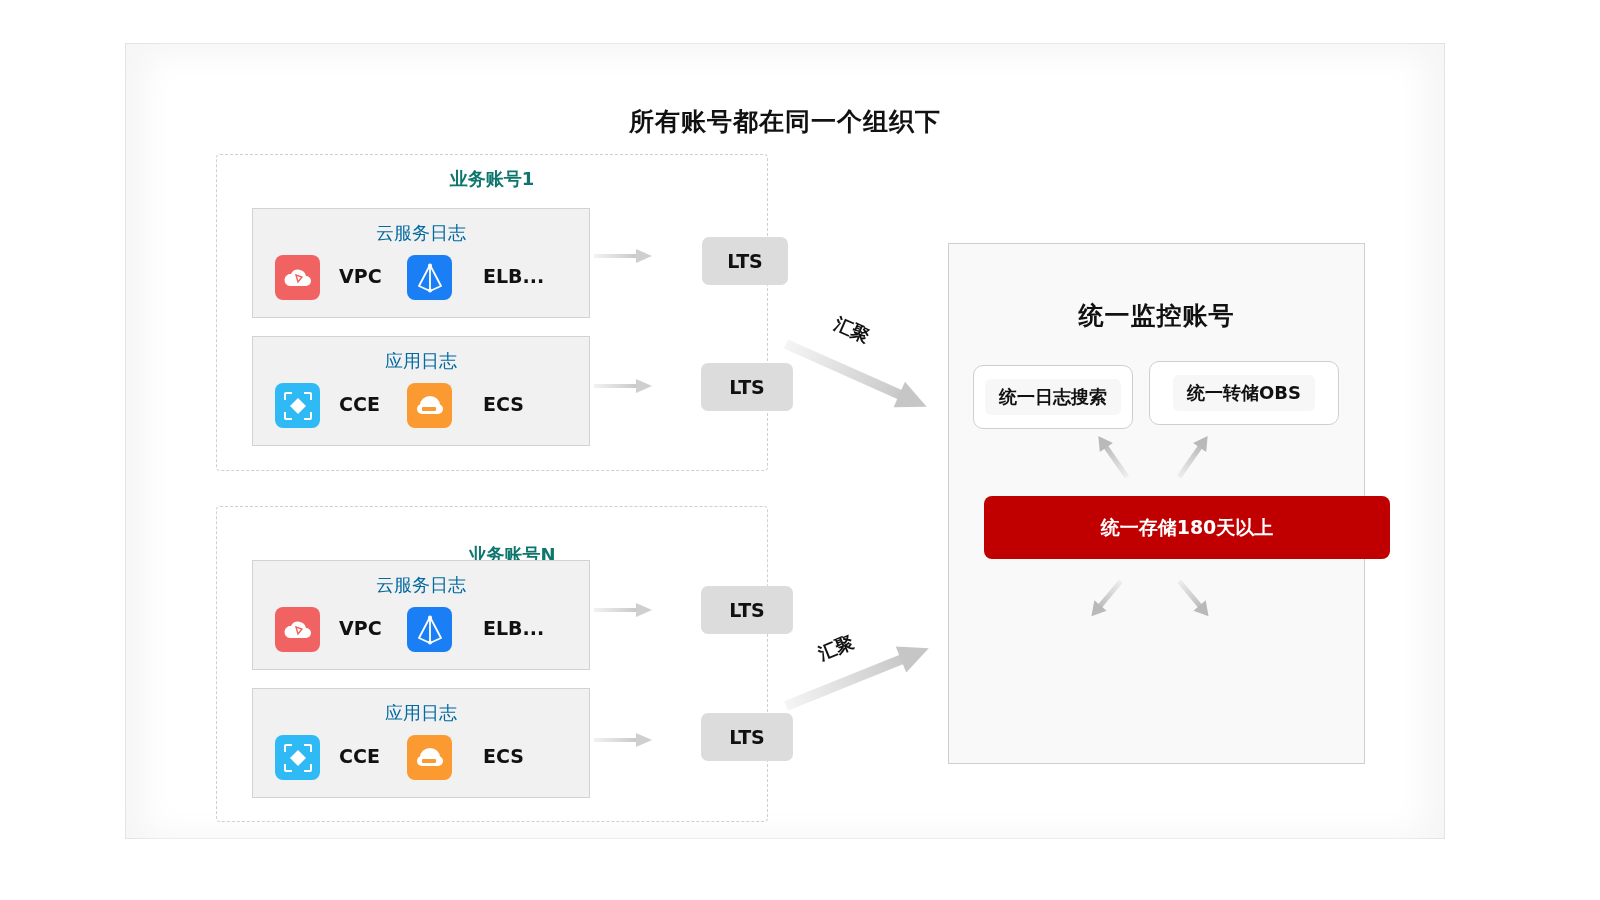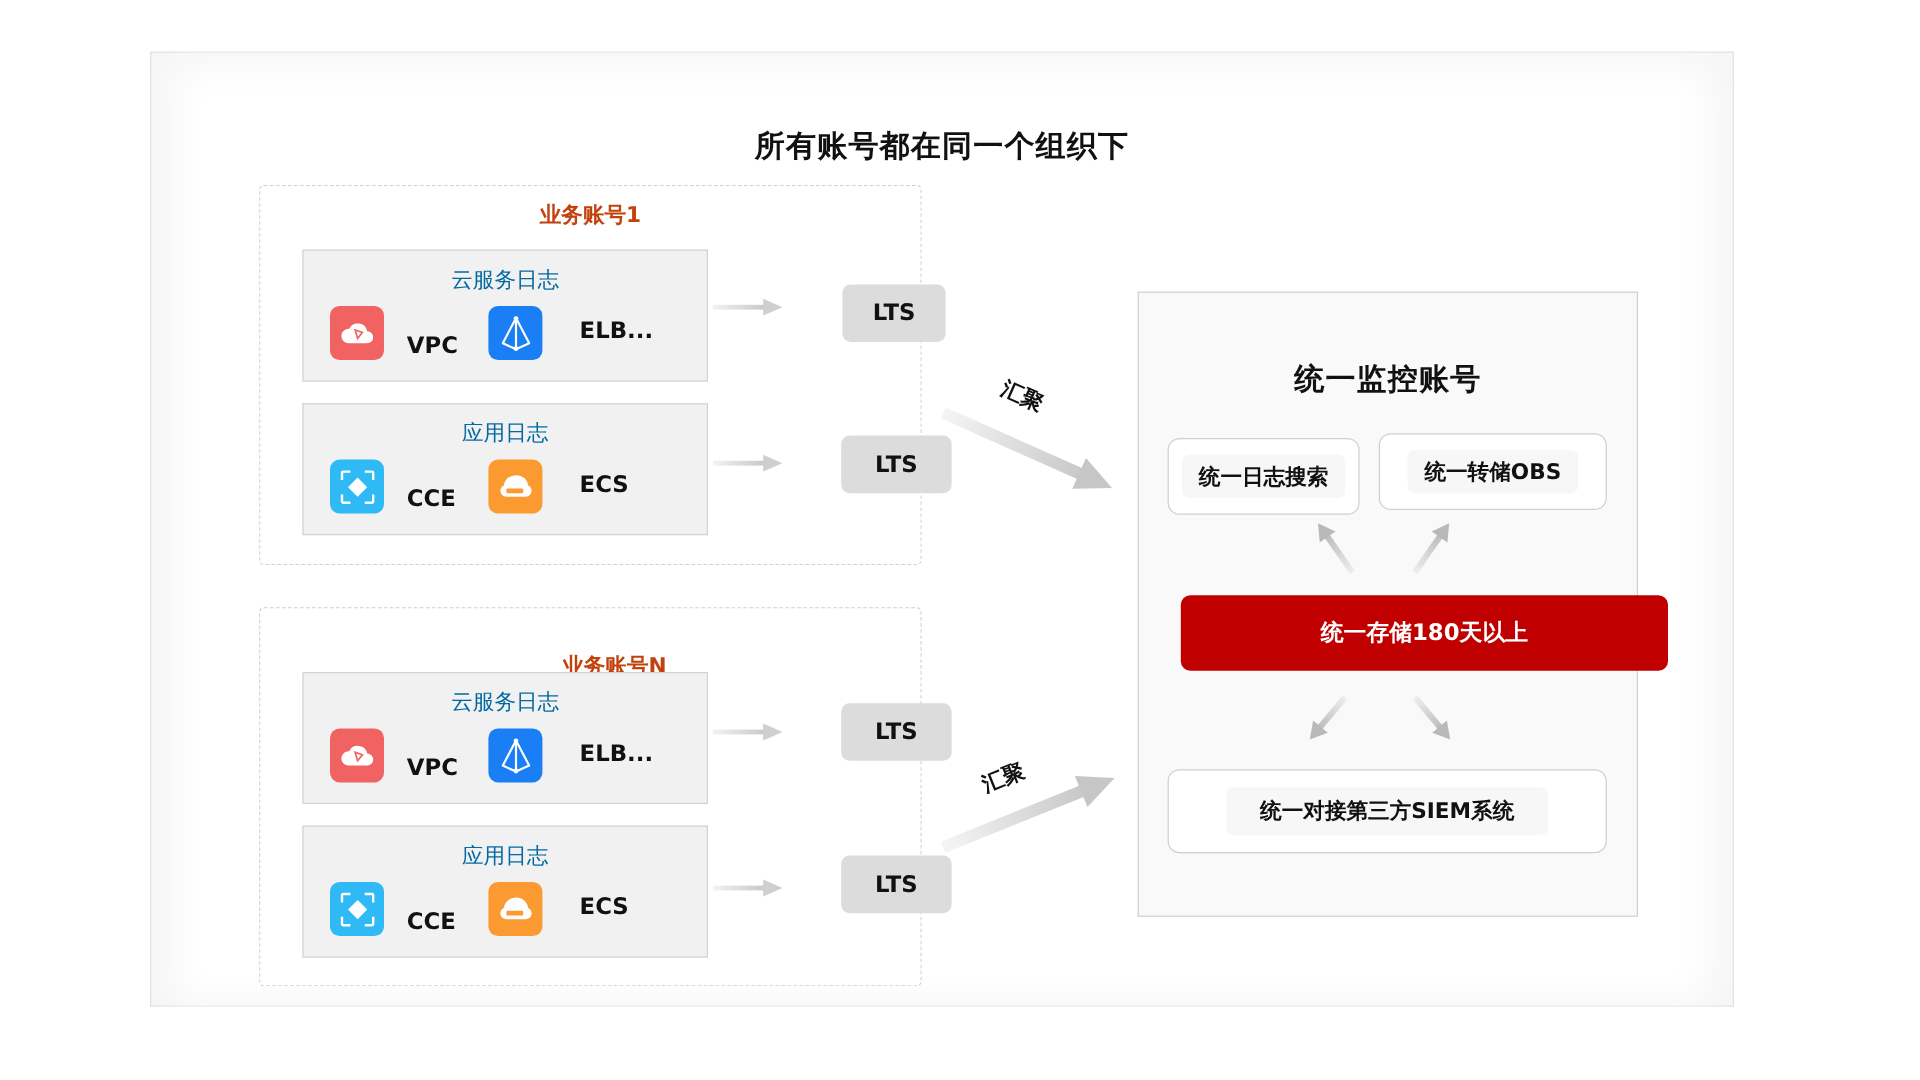--- a/index.html
+++ b/index.html
@@ -21,21 +21,21 @@
     }
 
     .biz-account {
       position: absolute; left: 216px; width: 552px;
       border: 1.5px dashed #cfcfcf; border-radius: 4px; background: #ffffff;
     }
     .biz-account.a1 { top: 154px; height: 317px; }
     .biz-account.aN { top: 506px; height: 316px; }
     .biz-title {
       position: absolute; left: 0; right: 0; top: 12px; text-align: center;
-      font-size: 18px; font-weight: bold; color: #c2410c;
+      font-size: 18px; font-weight: bold; color: #0f766e;
     }
     .biz-account.aN .biz-title { left: 40px; margin-top: 24px; }
 
     .log-group {
       position: absolute; left: 35px; width: 338px; height: 110px;
       background: #f1f1f1; border: 1.5px solid #d2d2d2;
     }
     .log-group.g1 { top: 53px; }
     .log-group.g2 { top: 181px; }
     .log-title {
@@ -43,21 +43,21 @@
       font-size: 18px; font-weight: normal; color: #0369a1;
     }
     .svc-row { position: absolute; left: 22px; top: 46px; height: 46px; width: 300px; }
     .svc-icon {
       position: absolute; top: 0; width: 45px; height: 45px; border-radius: 8px;
       display: flex; align-items: center; justify-content: center;
     }
     .svc-icon.i1 { left: 0; }
     .svc-icon.i2 { left: 132px; }
     .svc-label { position: absolute; top: 10px; font-size: 19px; font-weight: bold; color: #111; }
-    .svc-label.l1 { left: 64px; margin-top: 12px; }
+    .svc-label.l1 { left: 64px; }
     .svc-label.l2 { left: 208px; }
 
     .c-red { background: #f16262; }
     .c-blue { background: #1a7ff5; }
     .c-cyan { background: #2fbaf5; }
     .c-orange { background: #fb9a30; }
 
     .lts {
       position: absolute; width: 92px; height: 48px; border-radius: 7px; background: #dcdcdc;
       text-align: center; line-height: 48px; font-size: 19px; font-weight: bold; color: #111; margin-left: 45px;
@@ -255,23 +255,20 @@
 
   <div class="feature-box fb-search">
     <span class="inner">统一日志搜索</span>
   </div>
   <div class="feature-box fb-obs">
     <span class="inner">统一转储OBS</span>
   </div>
 
   <div class="storage-btn">统一存储180天以上</div>
 
-  <div class="feature-box fb-siem">
-    <span class="inner" style="padding:8px 28px;">统一对接第三方SIEM系统</span>
-  </div>
 
   <svg class="diag-arrows" viewBox="0 0 417 521">
 
     <g transform="translate(178 233) rotate(-125)">
       <rect x="0" y="-2.5" width="40" height="5" fill="url(#gDiag)"></rect>
       <path d="M36 -8 L50 0 L36 8 Z" fill="#b9b9b9"></path>
     </g>
 
     <g transform="translate(230 233) rotate(-55)">
       <rect x="0" y="-2.5" width="40" height="5" fill="url(#gDiag)"></rect>

